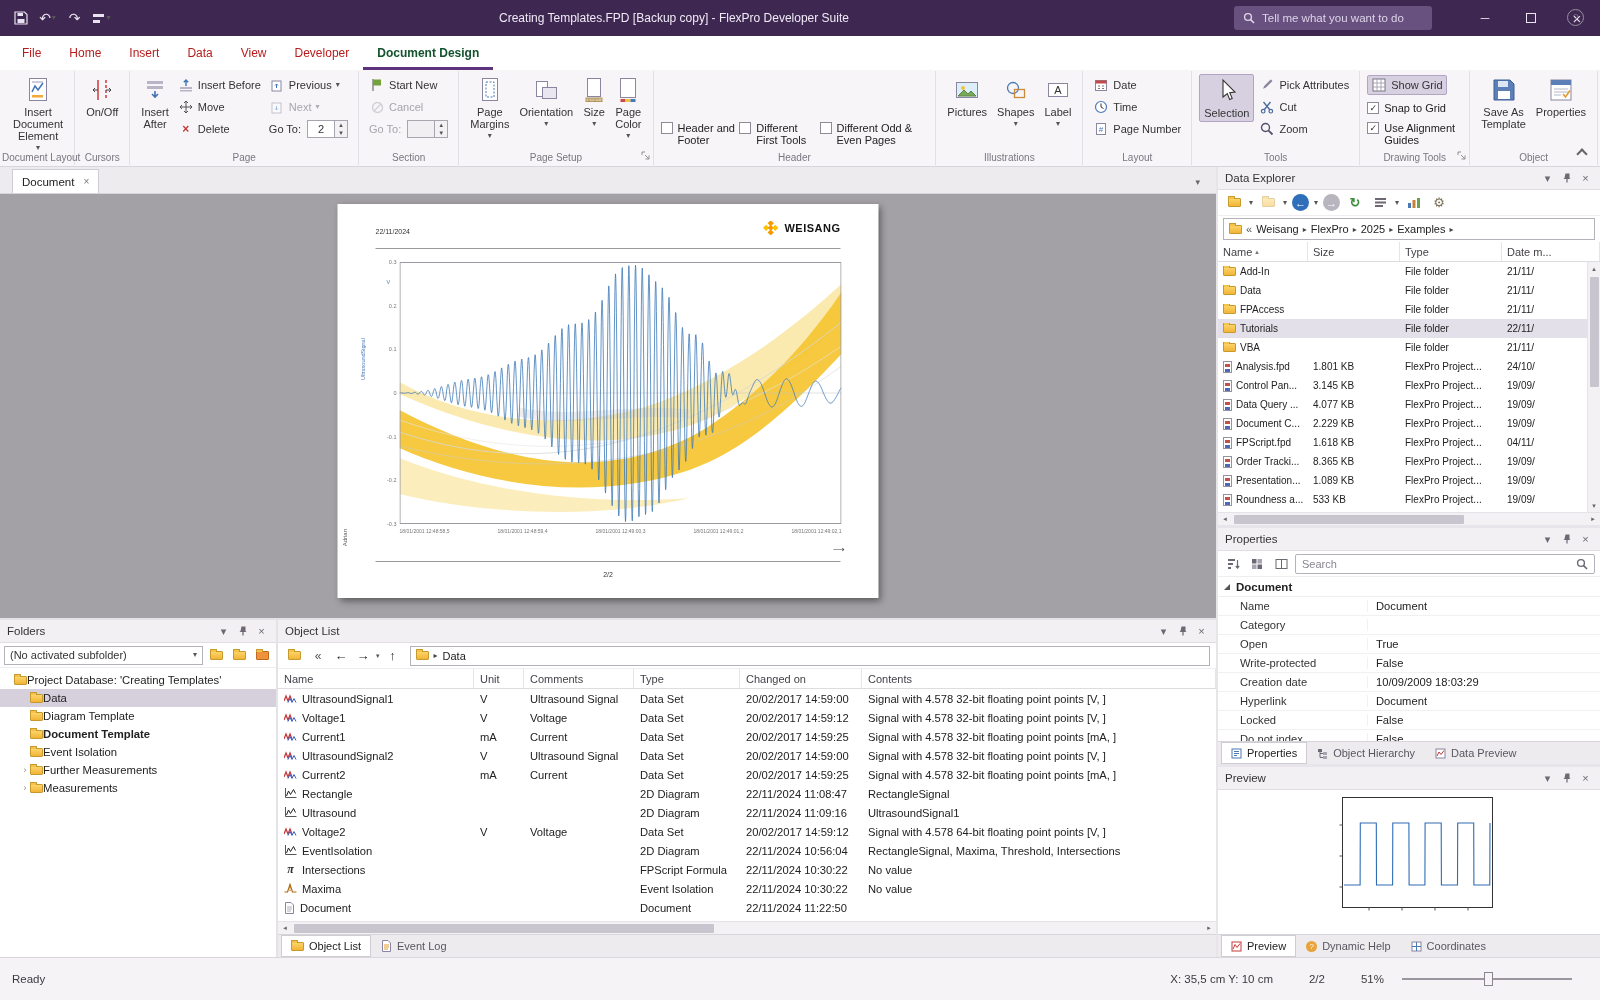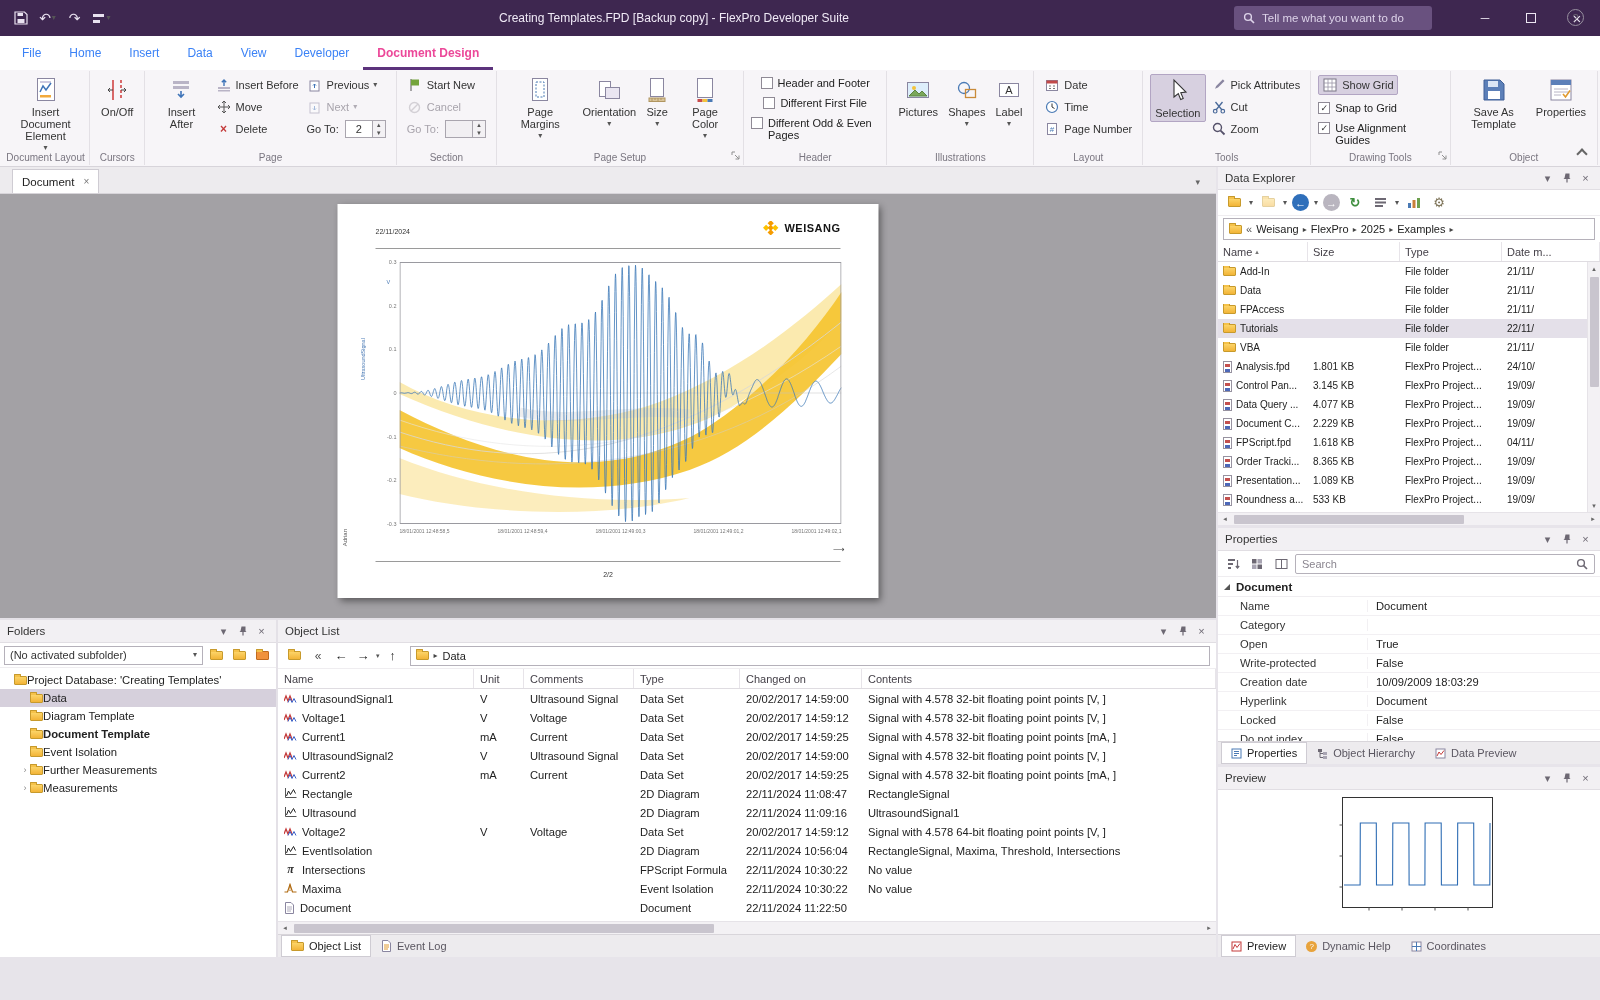--- a/index.html
+++ b/index.html
@@ -13,22 +13,22 @@
 .qbtn{width:25px;height:26px;display:flex;align-items:center;justify-content:center;font-size:14px;color:#e9e2f0}
 .qbtn .caret{margin-left:1px}
 .tb-title{flex:1;text-align:center;font-size:12px;color:#f0eaf6;white-space:nowrap;overflow:hidden}
 .tb-search{width:198px;height:24px;background:#69517f;border-radius:3px;display:flex;align-items:center;gap:7px;padding:0 9px;font-size:11.5px;color:#ded4ea;margin-right:30px;flex:none}
 .winbtns{display:flex;height:36px;flex:none}
 .winbtn{width:46px;display:flex;align-items:center;justify-content:center;font-size:12px;color:#ece6f2}
 .maxbox{width:10px;height:10px;border:1px solid #ece6f2;display:inline-block}
 
 
 .rtabs{position:absolute;top:36px;left:0;right:0;height:34px;background:#fff;display:flex;align-items:stretch;padding-left:8px}
-.rtab{display:flex;align-items:center;padding:0 14px;font-size:12px;color:#3b82f6}
-.rtab.active{color:#ec4899;font-weight:700;box-shadow:inset 0 -3px 0 #5c337c}
+.rtab{display:flex;align-items:center;padding:0 14px;font-size:12px;color:#b91c1c}
+.rtab.active{color:#14532d;font-weight:700;box-shadow:inset 0 -3px 0 #5c337c}
 .rhelp{position:absolute;right:16px;top:9px;width:17px;height:17px;border-radius:50%;border:1px solid #97909f;color:#6b6472;font-size:11px;display:flex;align-items:center;justify-content:center}
 
 
 .rbody{position:absolute;top:70px;left:0;right:0;height:97px;background:#f7f5f8;border-bottom:1px solid #d7d4da;display:flex;align-items:stretch;padding:1px 2px;white-space:nowrap}
 .rg{position:relative;display:flex;align-items:flex-start;gap:2px;padding:3px 7px 16px;border-right:1px solid #e3e0e5}
 .rg-label{position:absolute;bottom:2px;left:0;right:0;text-align:center;font-size:10px;color:#7a7680;white-space:nowrap}
 .rcol{display:flex;flex-direction:column;align-items:flex-start}
 .rbig{display:flex;flex-direction:column;align-items:center;gap:2px;padding:2px 4px;border-radius:2px;text-align:center;line-height:12px;font-size:11px;color:#333;white-space:normal}
 .rbig .bicon{height:28px;display:flex;align-items:center;justify-content:center}
 .rbig .blab{max-width:66px}
@@ -415,28 +415,28 @@
         <span class="blab">Page Color</span>
         <span class="caret">▾</span>
       </div>
       <span class="launcher"><svg width="9" height="9" viewBox="0 0 9 9">
             <path d="M1,4 V1 H4" fill="none" stroke="#777"></path>
             <path d="M4,4 L8,8 M8,4.5 V8 H4.5" fill="none" stroke="#777"></path>
           </svg></span>
       <span class="rg-label">Page Setup</span>
     </div>
 
-    <div class="rg" style="flex-direction:column;align-items:center">
+    <div class="rg" style="flex-direction:row;align-items:flex-end">
       <label class="chkrow">
           <span class="chk"></span>
           <span>Header and Footer</span>
         </label>
       <label class="chkrow">
           <span class="chk"></span>
-          <span>Different First File</span>
+          <span>Different First Tools</span>
         </label>
       <label class="chkrow">
           <span class="chk"></span>
           <span>Different Odd &amp; Even Pages</span>
         </label>
       <span class="rg-label">Header</span>
     </div>
 
     <div class="rg">
       <div class="rbig">
@@ -1380,14 +1380,26 @@
           <svg width="11" height="11" viewBox="0 0 11 11">
               <rect x="1" y="1" width="9" height="9" fill="#fff" stroke="#8a86a0"></rect>
               <path d="M5.5,1 V10 M1,5.5 H10" stroke="#4a7ab5"></path>
             </svg>
           <span>Coordinates</span>
         </div>
       </div>
     </div>
   </div>
 
+  <div class="statusbar">
+    <span class="ready">Ready</span>
+    <span class="sp"></span>
+    <span class="sb-item">X: 35,5 cm Y: 10 cm</span>
+    <span class="sb-item">2/2</span>
+    <span class="sb-item">51%</span>
+    <div class="zoomslider">
+      <div class="ztrack"></div>
+      <div class="zmid"></div>
+      <div class="zthumb"></div>
+    </div>
+  </div>
 
 </div>
 
 </body></html>

